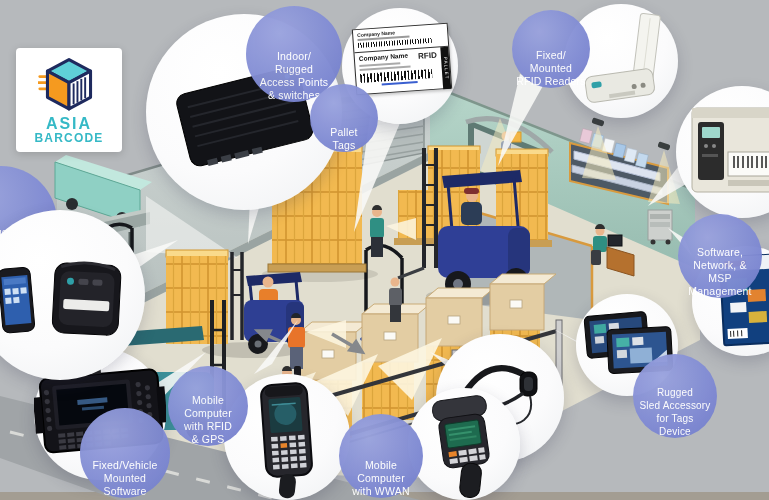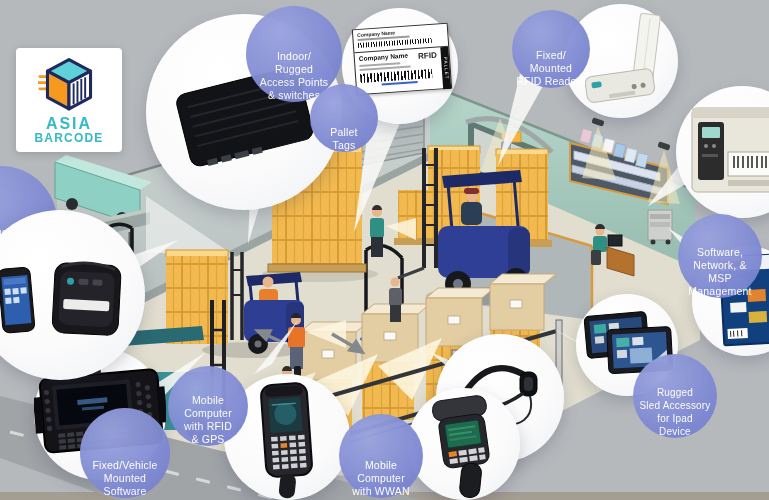--- a/index.html
+++ b/index.html
@@ -635,21 +635,21 @@
   <div class="bubble" style="left:678px;top:206px;width:84px;height:84px;margin-top:8px;">
     <span>Software,</span>
     <span>Network, &amp;</span>
     <span>MSP</span>
     <span>Management</span>
   </div>
 
   <div class="bubble small-font" style="left:633px;top:354px;width:84px;height:84px;">
     <span>Rugged</span>
     <span>Sled Accessory</span>
-    <span>for Ipad</span>
+    <span>for Tags</span>
     <span>Device</span>
   </div>
 
 
   <div class="bubble" style="left:339px;top:414px;width:84px;height:84px;">
     <span>Mobile</span>
     <span>Computer</span>
     <span>with WWAN</span>
   </div>
 

